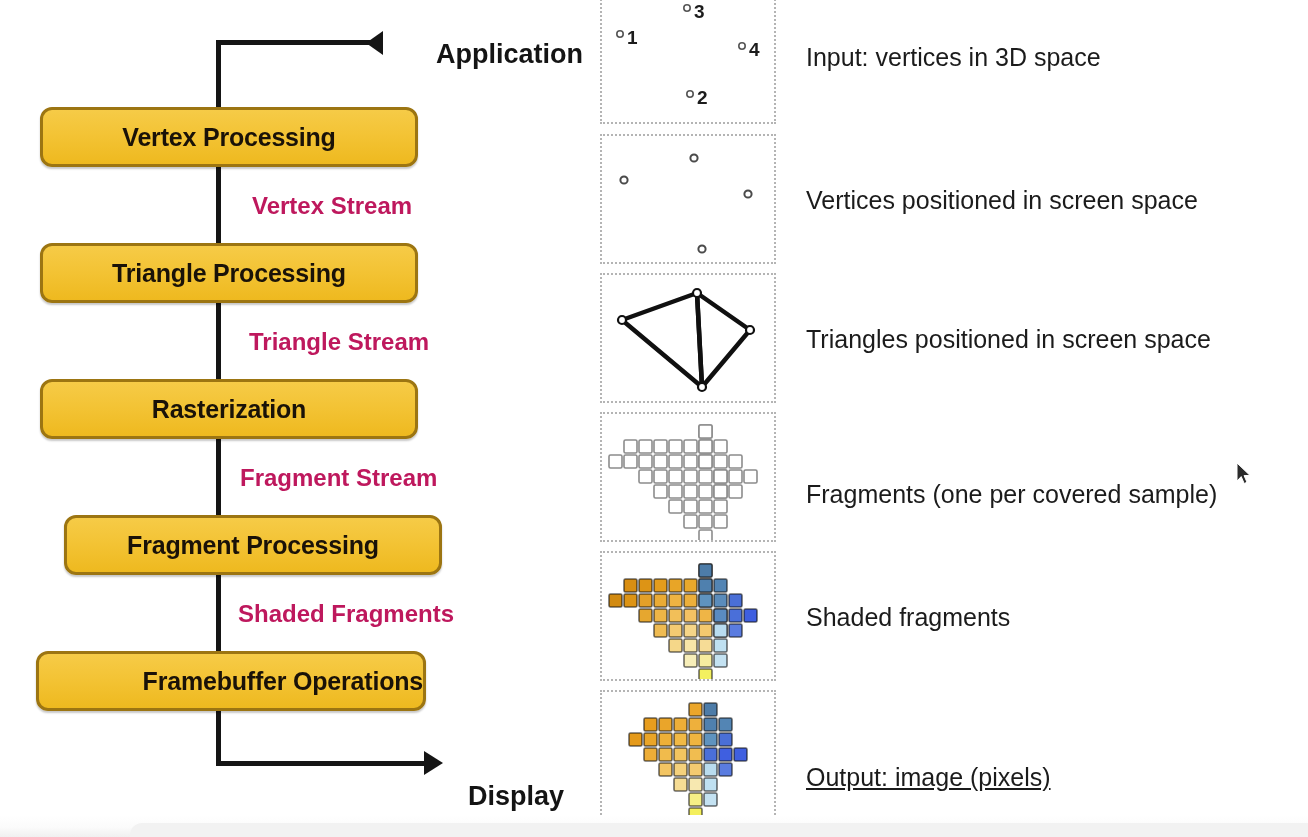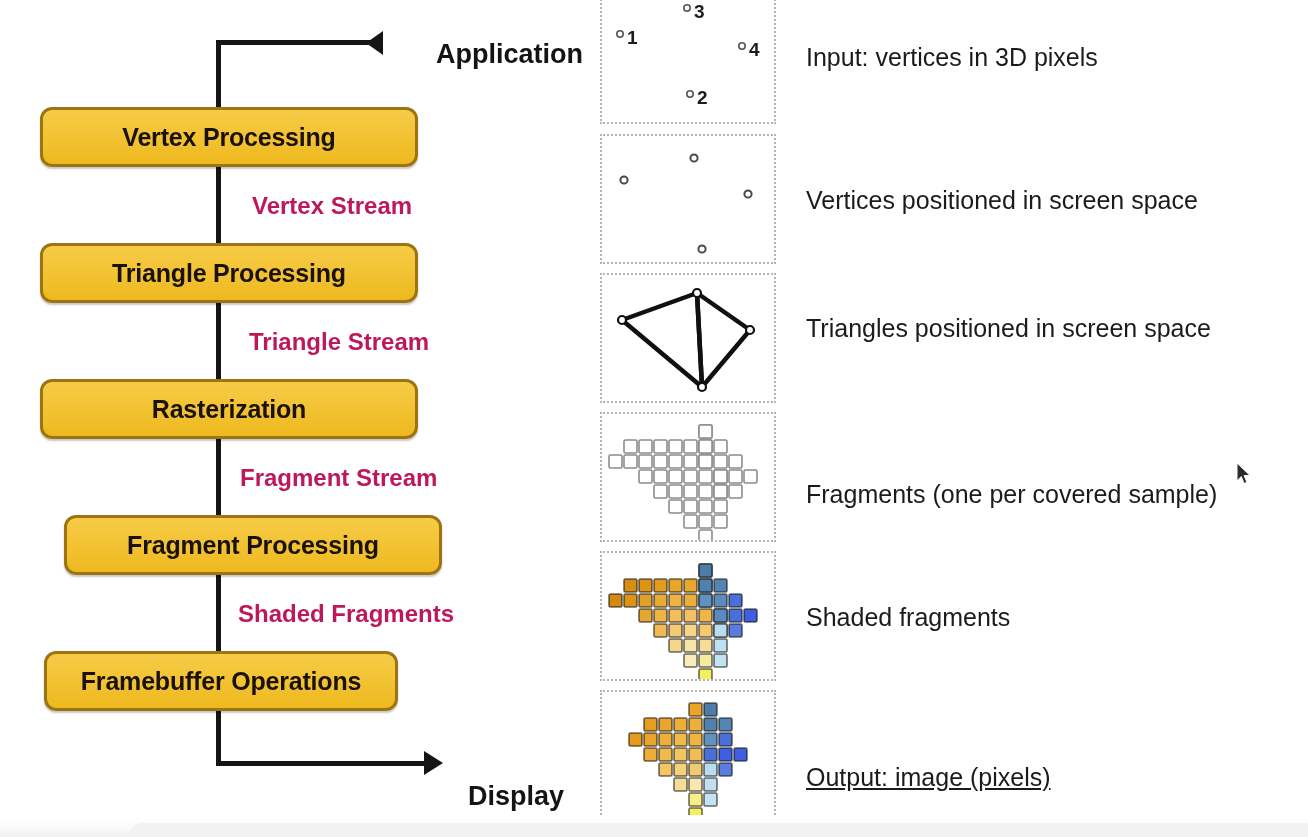--- a/index.html
+++ b/index.html
@@ -167,21 +167,21 @@
     <span class="stage-label">Rasterization</span>
   </div>
   <div class="edge-label" style="left:240px; top:464px;">Fragment Stream</div>
 
   <div class="vline" style="left:216px; top:575px; height:78px;"></div>
   <div class="stage-box" style="left:40px; top:515px; width:378px; height:60px;margin-left:24px;">
     <span class="stage-label">Fragment Processing</span>
   </div>
   <div class="edge-label" style="left:238px; top:600px;">Shaded Fragments</div>
 
-  <div class="stage-box" style="left:44px; top:651px; width:354px; height:60px;">
+  <div class="stage-box" style="left:36px; top:651px; width:390px; height:60px;justify-content:flex-end;">
     <span class="stage-label">Framebuffer Operations</span>
   </div>
 
   <div class="vline" style="left:216px; top:711px; height:55px;"></div>
   <div class="hline" style="left:216px; top:761px; width:210px;"></div>
   <div class="arrow-right" style="left:424px; top:751px;"></div>
   <div class="endpoint-label" style="left:468px; top:754px;margin-top:27px;">Display</div>
 
   <div class="panel" style="top:-8px; height:132px;">
     <svg width="172" height="128" viewBox="0 0 172 128">
@@ -190,21 +190,21 @@
           <text x="25" y="50" font-size="19" font-family="&quot;Liberation Sans&quot;, sans-serif" font-weight="bold" fill="#1c1c1c">1</text>
           <circle cx="88" cy="100" r="3.2" fill="#ffffff" stroke="#555555" stroke-width="1.6"></circle>
           <text x="95" y="110" font-size="19" font-family="&quot;Liberation Sans&quot;, sans-serif" font-weight="bold" fill="#1c1c1c">2</text>
           <circle cx="85" cy="14" r="3.2" fill="#ffffff" stroke="#555555" stroke-width="1.6"></circle>
           <text x="92" y="24" font-size="19" font-family="&quot;Liberation Sans&quot;, sans-serif" font-weight="bold" fill="#1c1c1c">3</text>
           <circle cx="140" cy="52" r="3.2" fill="#ffffff" stroke="#555555" stroke-width="1.6"></circle>
           <text x="147" y="62" font-size="19" font-family="&quot;Liberation Sans&quot;, sans-serif" font-weight="bold" fill="#1c1c1c">4</text>
         </g>
     </svg>
   </div>
-  <div class="caption" style="top:43px;">Input: vertices in 3D pixels</div>
+  <div class="caption" style="top:43px;">Input: vertices in 3D space</div>
 
   <div class="panel" style="top:134px; height:130px;">
     <svg width="172" height="126" viewBox="0 0 172 126">
       <g id="p2-points">
           <circle cx="22" cy="44" r="3.6" fill="#ffffff" stroke="#4a4a4a" stroke-width="2"></circle>
           <circle cx="100" cy="113" r="3.6" fill="#ffffff" stroke="#4a4a4a" stroke-width="2"></circle>
           <circle cx="92" cy="22" r="3.6" fill="#ffffff" stroke="#4a4a4a" stroke-width="2"></circle>
           <circle cx="146" cy="58" r="3.6" fill="#ffffff" stroke="#4a4a4a" stroke-width="2"></circle>
         </g>
     </svg>
@@ -216,21 +216,21 @@
       <g id="p3-tris">
           <polygon points="20,45 95,18 100,112" fill="none" stroke="#101010" stroke-width="4.5" stroke-linejoin="round"></polygon>
           <polygon points="95,18 148,55 100,112" fill="none" stroke="#101010" stroke-width="4.5" stroke-linejoin="round"></polygon>
           <circle cx="20" cy="45" r="4" fill="#ffffff" stroke="#101010" stroke-width="2.2"></circle>
           <circle cx="100" cy="112" r="4" fill="#ffffff" stroke="#101010" stroke-width="2.2"></circle>
           <circle cx="95" cy="18" r="4" fill="#ffffff" stroke="#101010" stroke-width="2.2"></circle>
           <circle cx="148" cy="55" r="4" fill="#ffffff" stroke="#101010" stroke-width="2.2"></circle>
         </g>
     </svg>
   </div>
-  <div class="caption" style="top:314px;">Triangles positioned in screen space</div>
+  <div class="caption" style="top:325px;">Triangles positioned in screen space</div>
 
   <div class="panel" style="top:412px; height:130px;">
     <svg width="172" height="126" viewBox="0 0 172 126">
       <g id="p4-cells">
           <rect x="97" y="11" width="13" height="13" rx="1.5" ry="1.5" fill="#ffffff" stroke="#8c8c8c" stroke-width="1.6"></rect>
           <rect x="22" y="26" width="13" height="13" rx="1.5" ry="1.5" fill="#ffffff" stroke="#8c8c8c" stroke-width="1.6"></rect>
           <rect x="37" y="26" width="13" height="13" rx="1.5" ry="1.5" fill="#ffffff" stroke="#8c8c8c" stroke-width="1.6"></rect>
           <rect x="52" y="26" width="13" height="13" rx="1.5" ry="1.5" fill="#ffffff" stroke="#8c8c8c" stroke-width="1.6"></rect>
           <rect x="67" y="26" width="13" height="13" rx="1.5" ry="1.5" fill="#ffffff" stroke="#8c8c8c" stroke-width="1.6"></rect>
           <rect x="82" y="26" width="13" height="13" rx="1.5" ry="1.5" fill="#ffffff" stroke="#8c8c8c" stroke-width="1.6"></rect>

